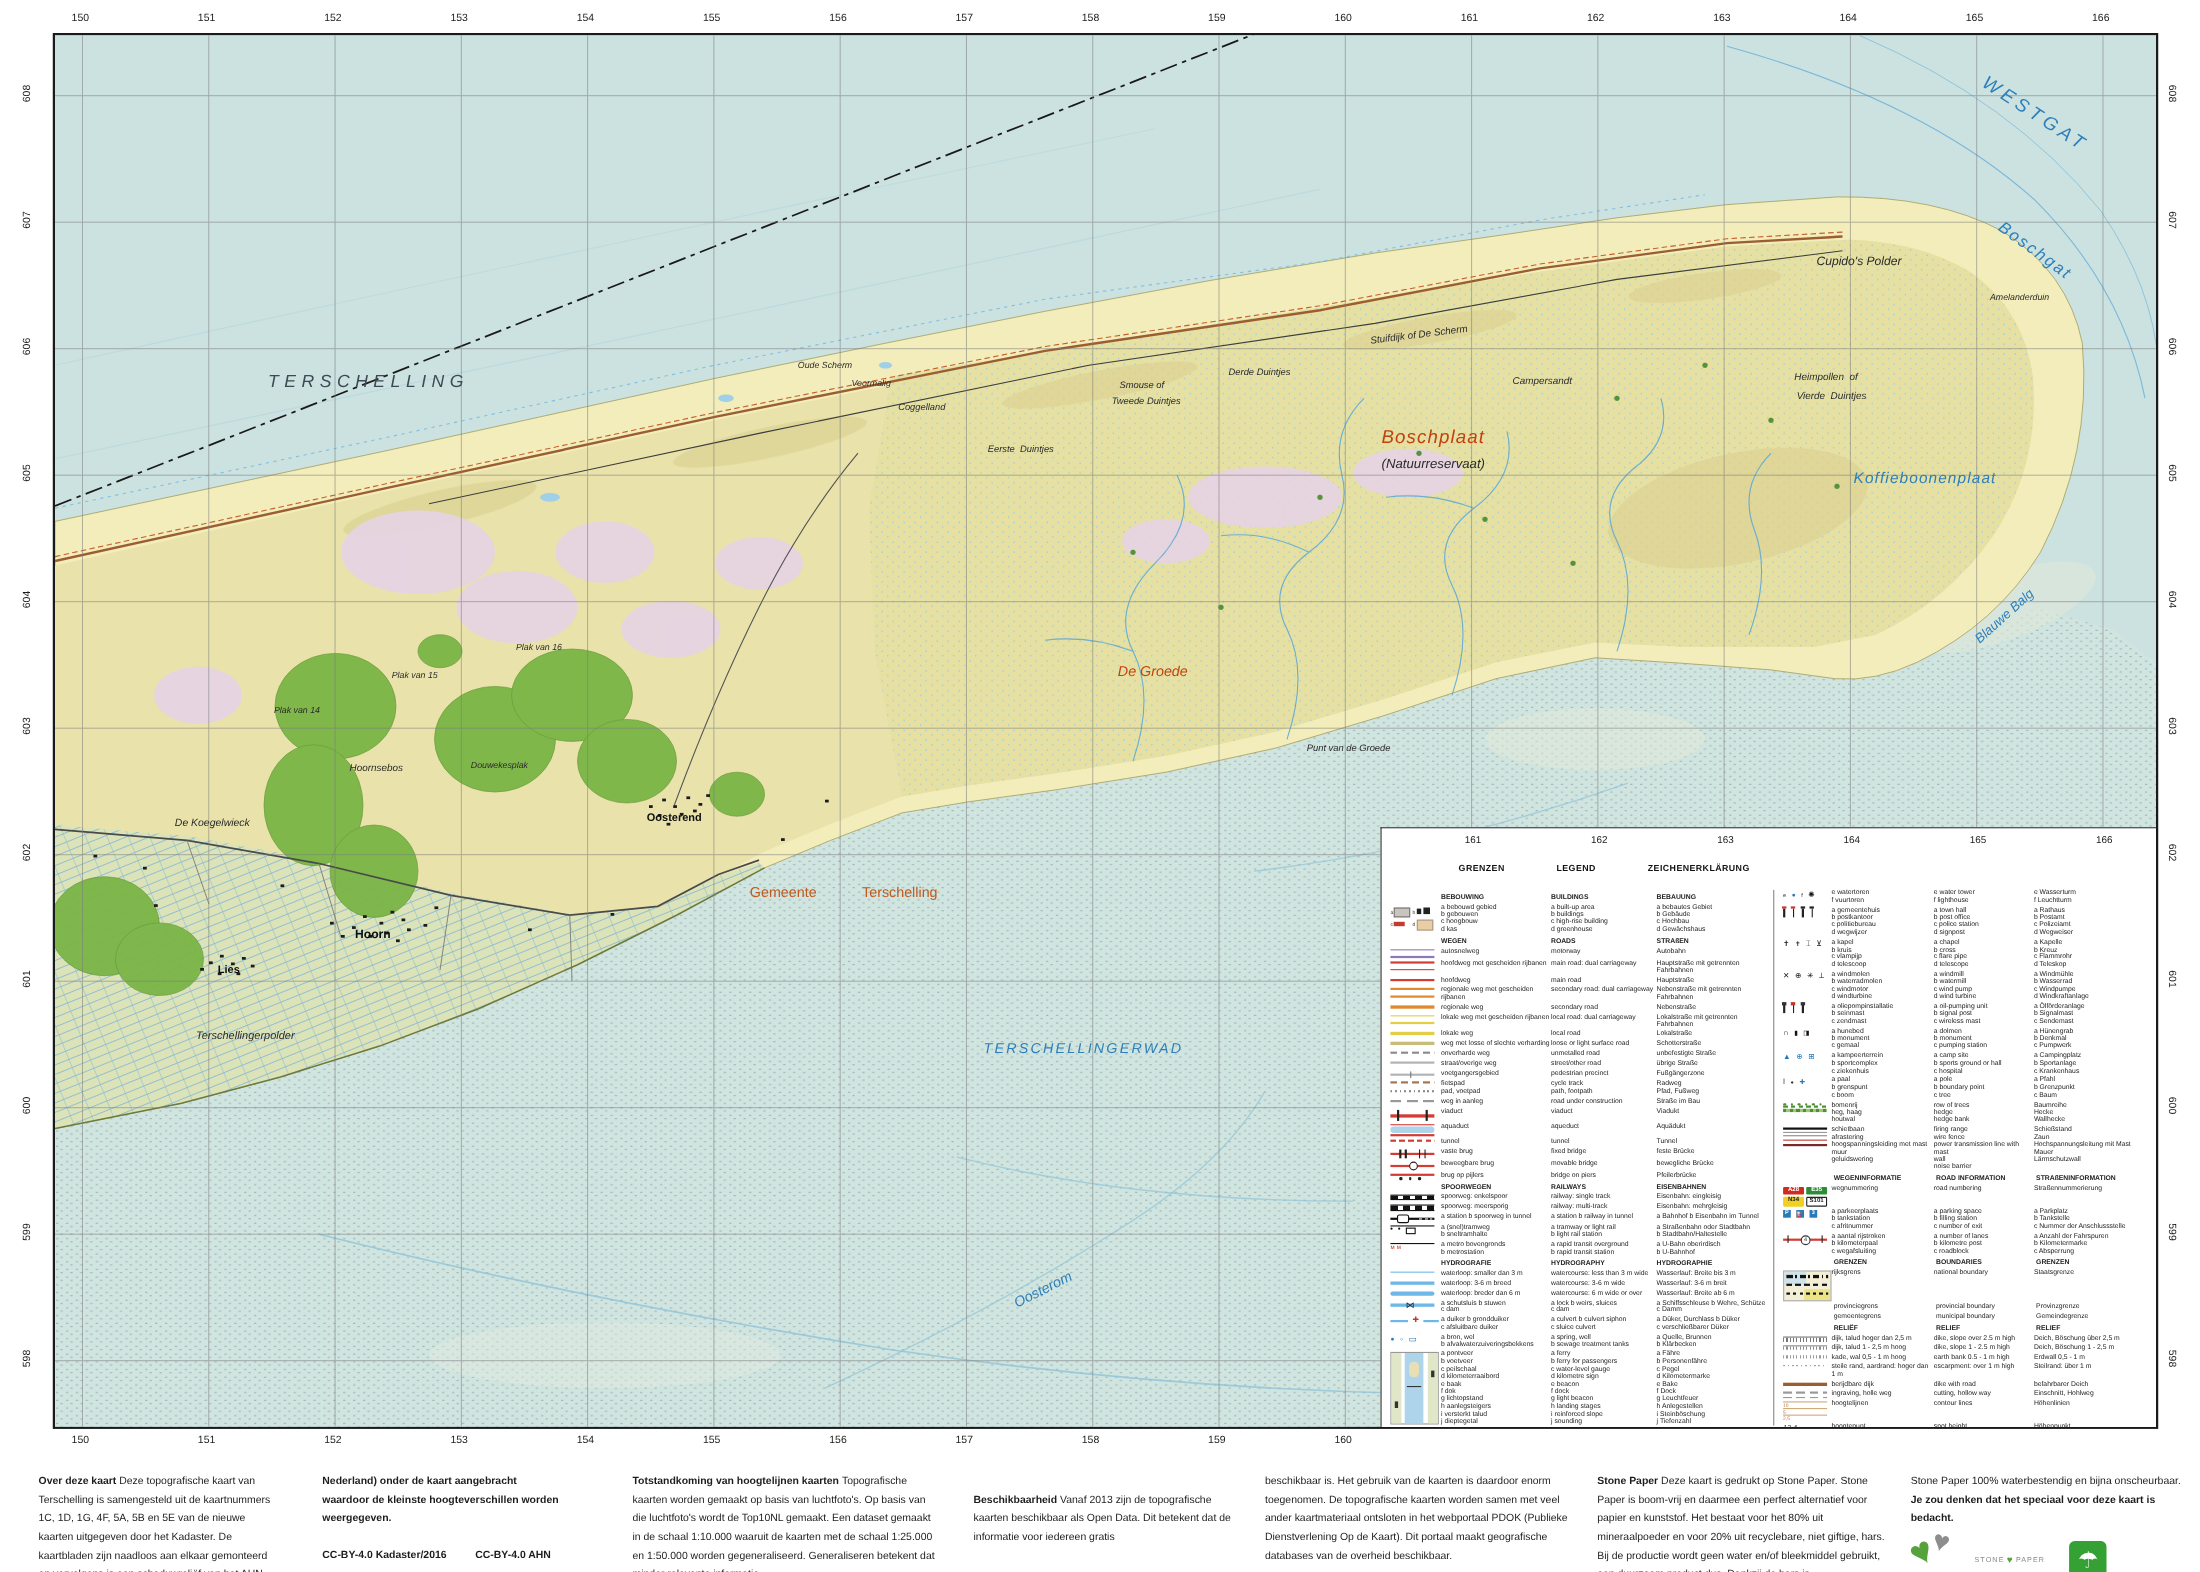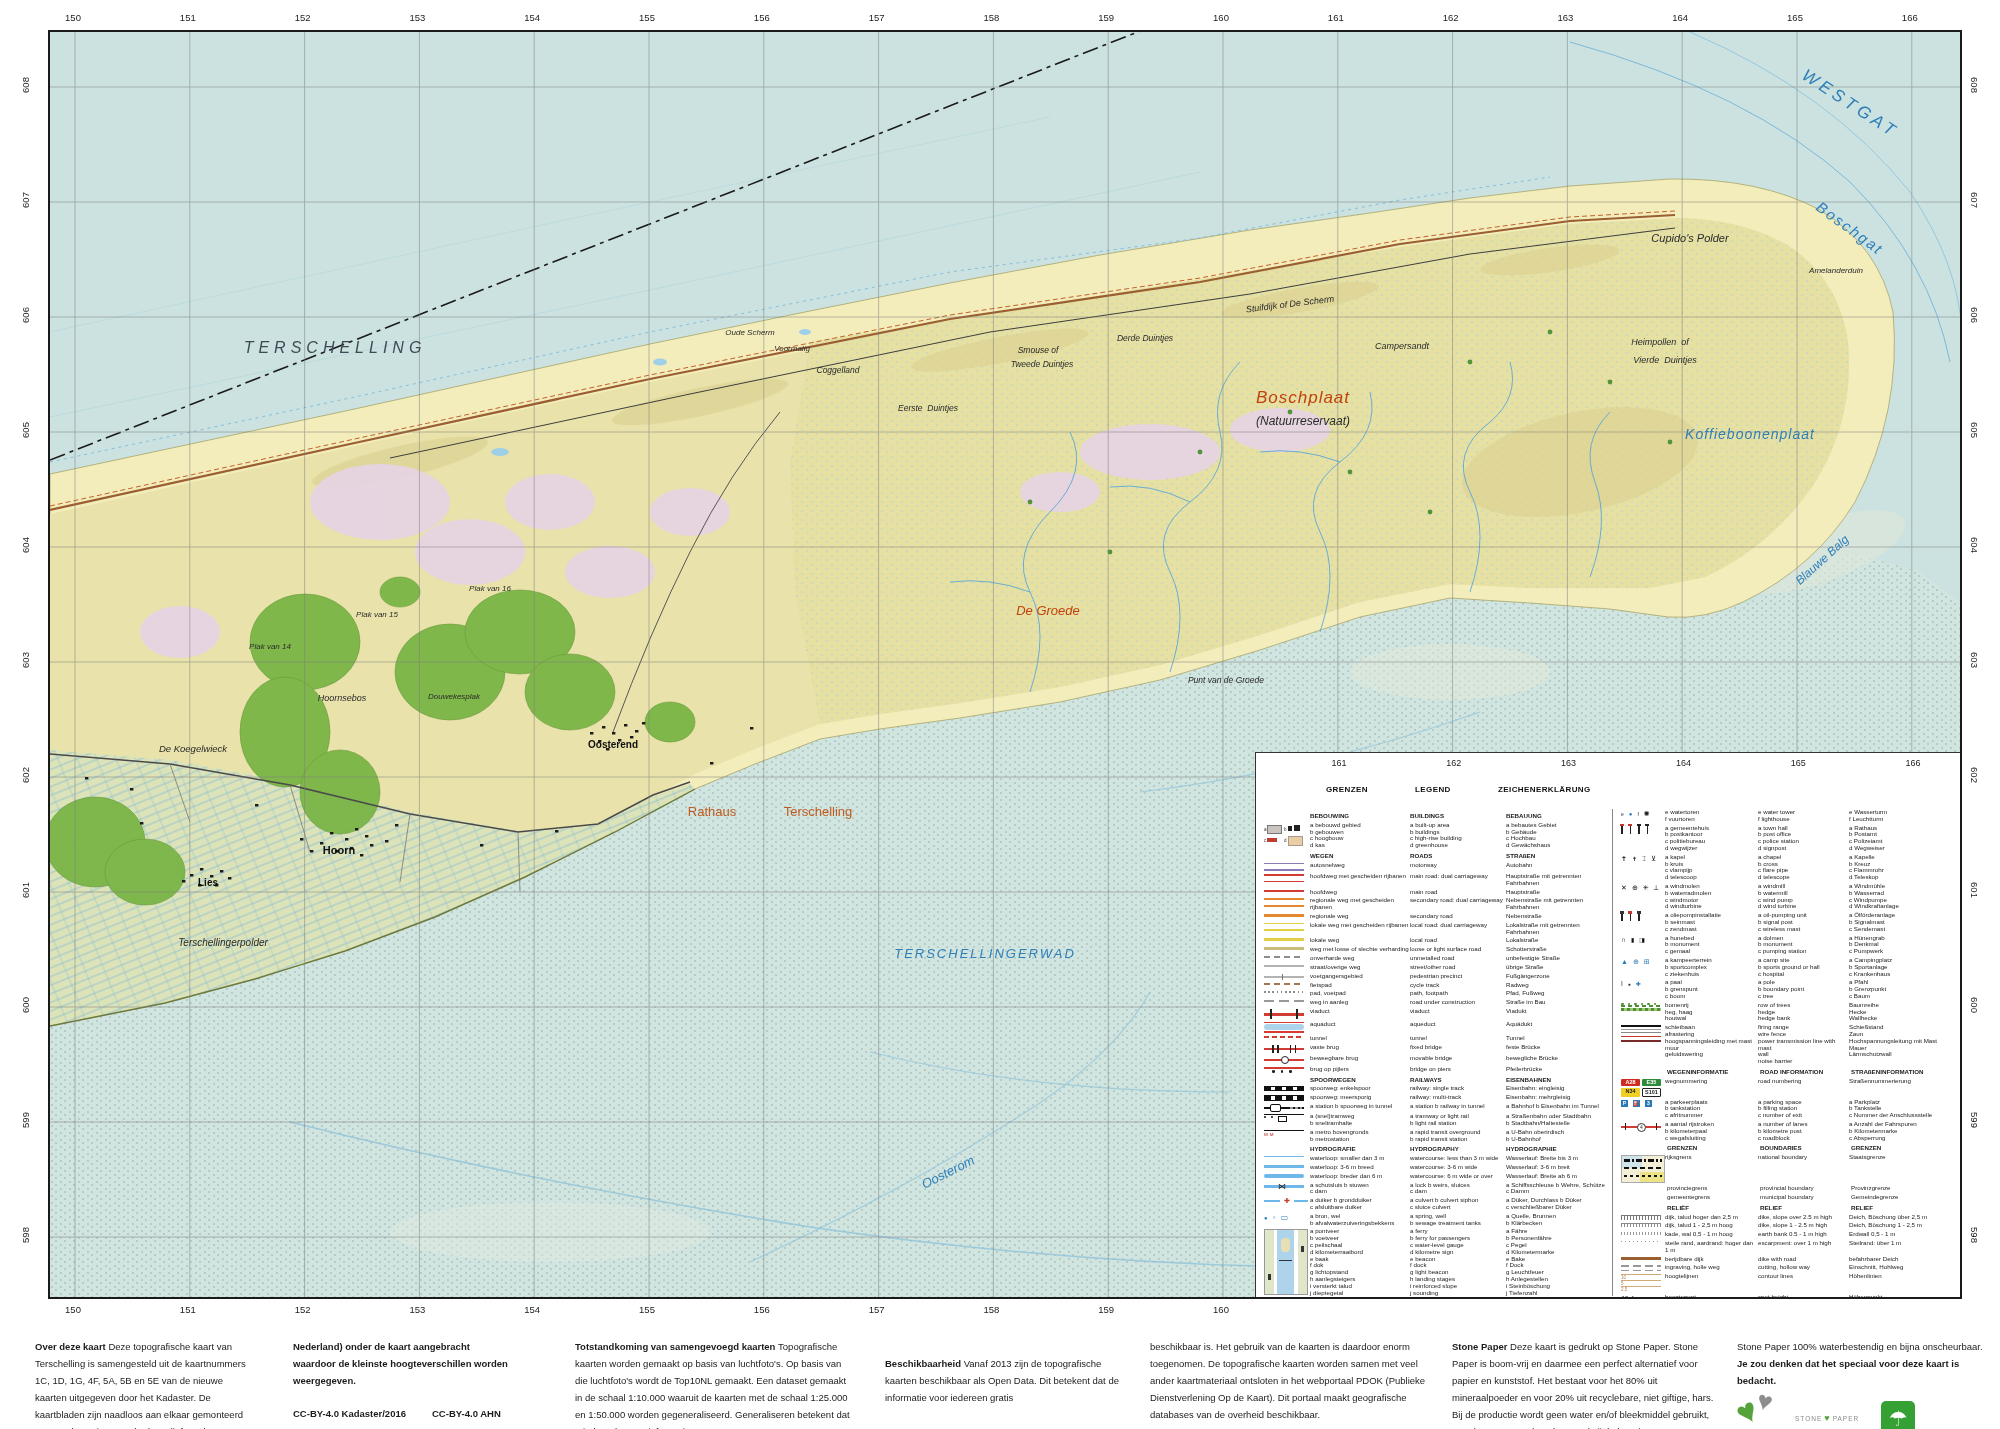--- a/index.html
+++ b/index.html
@@ -278,21 +278,21 @@
         <div class="ml ita" style="left: 143px; top: 716px; font-size: 9.5px; transform: translate(-50%, -50%);">De Koegelwieck</div>
         <div class="ml ita" style="left: 292px; top: 666px; font-size: 9px; transform: translate(-50%, -50%);">Hoornsebos</div>
         <div class="ml ita" style="left: 404px; top: 664px; font-size: 8px; transform: translate(-50%, -50%);">Douwekesplak</div>
         <div class="ml ita" style="left: 220px; top: 614px; font-size: 8px; transform: translate(-50%, -50%);">Plak van 14</div>
         <div class="ml ita" style="left: 327px; top: 582px; font-size: 8px; transform: translate(-50%, -50%);">Plak van 15</div>
         <div class="ml ita" style="left: 440px; top: 556px; font-size: 8px; transform: translate(-50%, -50%);">Plak van 16</div>
         <div class="ml town" style="left: 289px; top: 818px; font-size: 11px; transform: translate(-50%, -50%);">Hoorn</div>
         <div class="ml town" style="left: 158px; top: 850px; font-size: 10px; transform: translate(-50%, -50%);">Lies</div>
         <div class="ml town" style="left: 563px; top: 712px; font-size: 10px; transform: translate(-50%, -50%);">Oosterend</div>
         <div class="ml ita" style="left: 173px; top: 910px; font-size: 10px; transform: translate(-50%, -50%);">Terschellingerpolder</div>
-        <div class="ml mun" style="left: 662px; top: 779px; font-size: 13px; transform: translate(-50%, -50%);">Rathaus</div>
+        <div class="ml mun" style="left: 662px; top: 779px; font-size: 13px; transform: translate(-50%, -50%);">Gemeente</div>
         <div class="ml mun" style="left: 768px; top: 779px; font-size: 13px; transform: translate(-50%, -50%);">Terschelling</div>
       </div>
 
     <div id="legend">
       <div id="lgaxis">
           <div class="lgax" style="left: 83px;">161</div>
           <div class="lgax" style="left: 197.8px;">162</div>
           <div class="lgax" style="left: 312.6px;">163</div>
           <div class="lgax" style="left: 427.4px;">164</div>
           <div class="lgax" style="left: 542.2px;">165</div>
@@ -1171,21 +1171,21 @@
         <div><b>Over deze kaart </b>Deze topografische kaart van Terschelling is samengesteld uit de kaartnummers 1C, 1D, 1G, 4F, 5A, 5B en 5E van de nieuwe kaarten uitgegeven door het Kadaster. De kaartbladen zijn naadloos aan elkaar gemonteerd en vervolgens is een schaduwreliëf van het AHN (Actueel Hoogtebestand</div>
       </div>
       <div class="fcol" style="left: 293px; top: 1338px; width: 220px; font-weight: bold;">
         <div>Nederland) onder de kaart aangebracht waardoor de kleinste hoogteverschillen worden weergegeven.</div>
         <div class="cc">
           <span>CC-BY-4.0 Kadaster/2016</span>
           <span>CC-BY-4.0 AHN</span>
         </div>
       </div>
       <div class="fcol" style="left: 575px; top: 1338px; width: 280px;">
-        <div><b>Totstandkoming van samengevoegd kaarten </b>Topografische kaarten worden gemaakt op basis van luchtfoto's. Op basis van die luchtfoto's wordt de Top10NL gemaakt. Een dataset gemaakt in de schaal 1:10.000 waaruit de kaarten met de schaal 1:25.000 en 1:50.000 worden gegeneraliseerd. Generaliseren betekent dat minder relevante informatie</div>
+        <div><b>Totstandkoming van hoogtelijnen kaarten </b>Topografische kaarten worden gemaakt op basis van luchtfoto's. Op basis van die luchtfoto's wordt de Top10NL gemaakt. Een dataset gemaakt in de schaal 1:10.000 waaruit de kaarten met de schaal 1:25.000 en 1:50.000 worden gegeneraliseerd. Generaliseren betekent dat minder relevante informatie</div>
       </div>
       <div class="fcol" style="left: 885px; top: 1338px; width: 246px;">
         <div style="margin-top: 17px;"><b>Beschikbaarheid </b>Vanaf 2013 zijn de topografische kaarten beschikbaar als Open Data. Dit betekent dat de informatie voor iedereen gratis</div>
       </div>
       <div class="fcol" style="left: 1150px; top: 1338px; width: 292px;">
         <div>beschikbaar is. Het gebruik van de kaarten is daardoor enorm toegenomen. De topografische kaarten worden samen met veel ander kaartmateriaal ontsloten in het webportaal PDOK (Publieke Dienstverlening Op de Kaart). Dit portaal maakt geografische databases van de overheid beschikbaar.</div>
       </div>
       <div class="fcol" style="left: 1452px; top: 1338px; width: 262px;">
         <div><b>Stone Paper </b>Deze kaart is gedrukt op Stone Paper. Stone Paper is boom-vrij en daarmee een perfect alternatief voor papier en kunststof. Het bestaat voor het 80% uit mineraalpoeder en voor 20% uit recyclebare, niet giftige, hars. Bij de productie wordt geen water en/of bleekmiddel gebruikt, een duurzaam product dus. Dankzij de hars is</div>
       </div>

